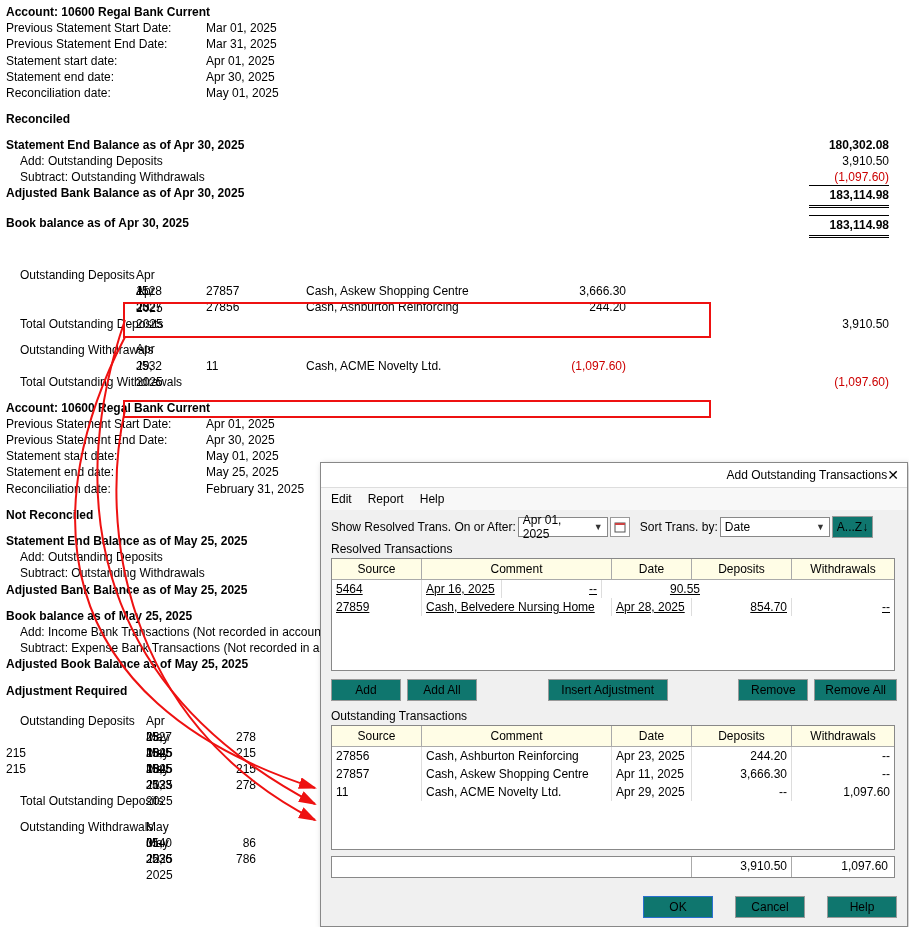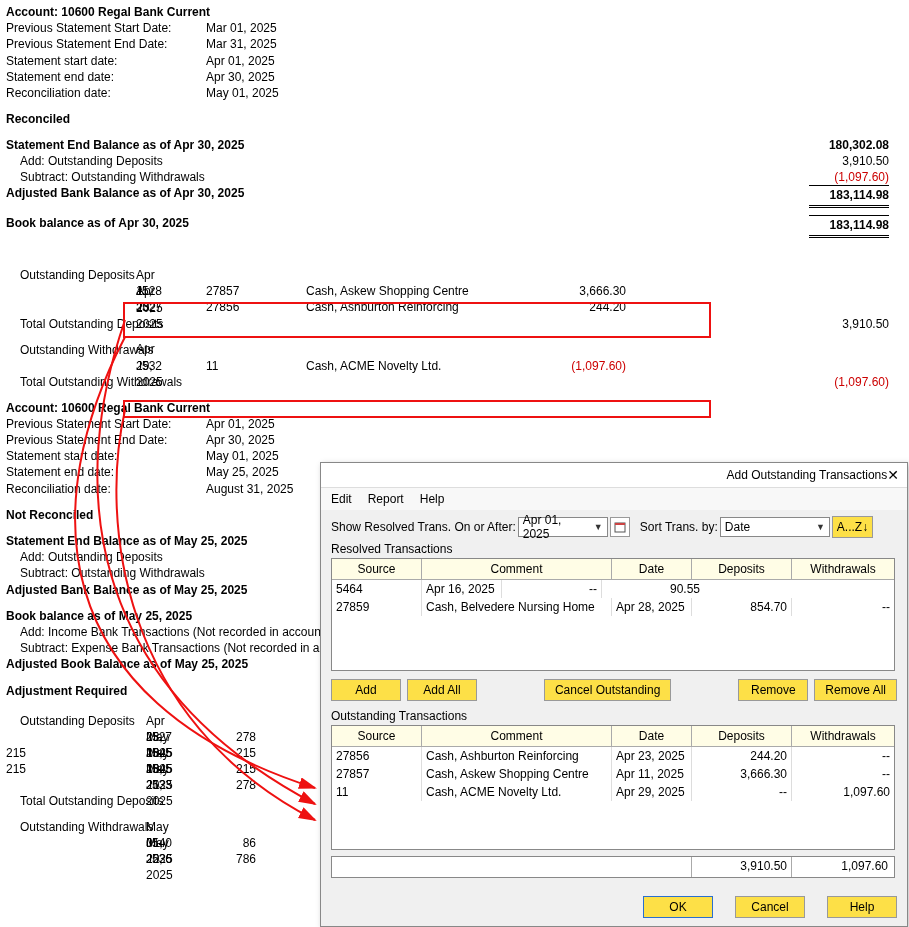--- a/index.html
+++ b/index.html
@@ -59,21 +59,21 @@
   .dlg-menu { display: flex; gap: 16px; padding: 4px 10px; background: #f8f8f8; }
   .dlg-menu span { cursor: default; }
   .dlg-body { padding: 6px 10px; }
   .row-controls { display: flex; align-items: center; gap: 2px; }
   .combo {
     display: inline-flex; align-items: center; justify-content: space-between;
     background: #fff; border: 1px solid #888; height: 20px; padding: 0 4px;
   }
   .combo .chev { font-size: 9px; color: #333; margin-left: 6px; }
   .btn {
-    background: #fde047; border: 1px solid #999; height: 22px;
+    background: #0f766e; border: 1px solid #999; height: 22px;
     display: inline-flex; align-items: center; justify-content: center;
     padding: 0 10px; min-width: 70px; cursor: default;
   }
   .btn.small { min-width: 34px; padding: 0 4px; }
   .btn.primary { border: 1px solid #2a6fcf; color: #000; }
   .cal-icon {
     width: 20px; height: 20px; border: 1px solid #999; background: #fff;
     display: inline-flex; align-items: center; justify-content: center;
   }
   .grid {
@@ -83,21 +83,21 @@
   .grid-head div { border-right: 1px solid #aaa; padding: 3px 4px; text-align: center; }
   .grid-head div:last-child { border-right: none; }
   .grid-row { display: flex; }
   .grid-row div { border-right: 1px solid #ddd; padding: 2px 4px; overflow: hidden; white-space: nowrap; }
   .grid-row div:last-child { border-right: none; }
   .gc-source { width: 90px; }
   .gc-comment { width: 190px; }
   .gc-date { width: 80px; }
   .gc-deposits { width: 100px; text-align: right; }
   .gc-withdrawals { width: 102px; text-align: right; }
-  .grid-body { height: 90px; overflow: auto; }
+  .grid-body { height: 90px; overflow: auto; text-decoration: underline; }
   .grid-body2 { height: 102px; overflow: auto; }
   .section-label { margin: 4px 0 2px 0; }
   .btn-row { display: flex; gap: 6px; margin: 8px 0; align-items: center; }
   .btn-row .spacer { flex: 1; }
   .totals-row {
     display: flex; width: 564px; border: 1px solid #888; background: #fff;
   }
   .totals-row .sp { width: 360px; border-right: 1px solid #aaa; height: 20px; }
   .totals-row .tv { width: 100px; text-align: right; padding: 2px 4px; border-right: 1px solid #aaa; }
   .totals-row .tv:last-child { border-right: none; }
@@ -187,21 +187,21 @@
   <div class="row">
       <div class="label">Statement start date:</div>
       <div>May 01, 2025</div>
     </div>
   <div class="row">
       <div class="label">Statement end date:</div>
       <div>May 25, 2025</div>
     </div>
   <div class="row">
       <div class="label">Reconciliation date:</div>
-      <div>August 31, 2025</div>
+      <div>February 31, 2025</div>
     </div>
   <div style="height:10px"></div>
   <div class="bold">Not Reconciled</div>
   <div style="height:10px"></div>
   <div class="bold">Statement End Balance as of May 25, 2025</div>
   <div class="indent1">Add: Outstanding Deposits</div>
   <div class="indent1">Subtract: Outstanding Withdrawals</div>
   <div class="bold">Adjusted Bank Balance as of May 25, 2025</div>
   <div style="height:10px"></div>
   <div class="bold">Book balance as of May 25, 2025</div>
@@ -321,21 +321,21 @@
           <div class="gc-deposits">854.70</div>
           <div class="gc-withdrawals">--</div>
         </div>
       </div>
     </div>
 
     <div class="btn-row">
       <span class="btn">Add</span>
       <span class="btn">Add All</span>
       <span class="spacer"></span>
-      <span class="btn" style="min-width:120px">Cancel Outstanding</span>
+      <span class="btn" style="min-width:120px">Insert Adjustment</span>
       <span class="spacer"></span>
       <span class="btn">Remove</span>
       <span class="btn">Remove All</span>
     </div>
 
     <div class="section-label">Outstanding Transactions</div>
     <div class="grid">
       <div class="grid-head">
         <div class="gc-source">Source</div>
         <div class="gc-comment">Comment</div>

